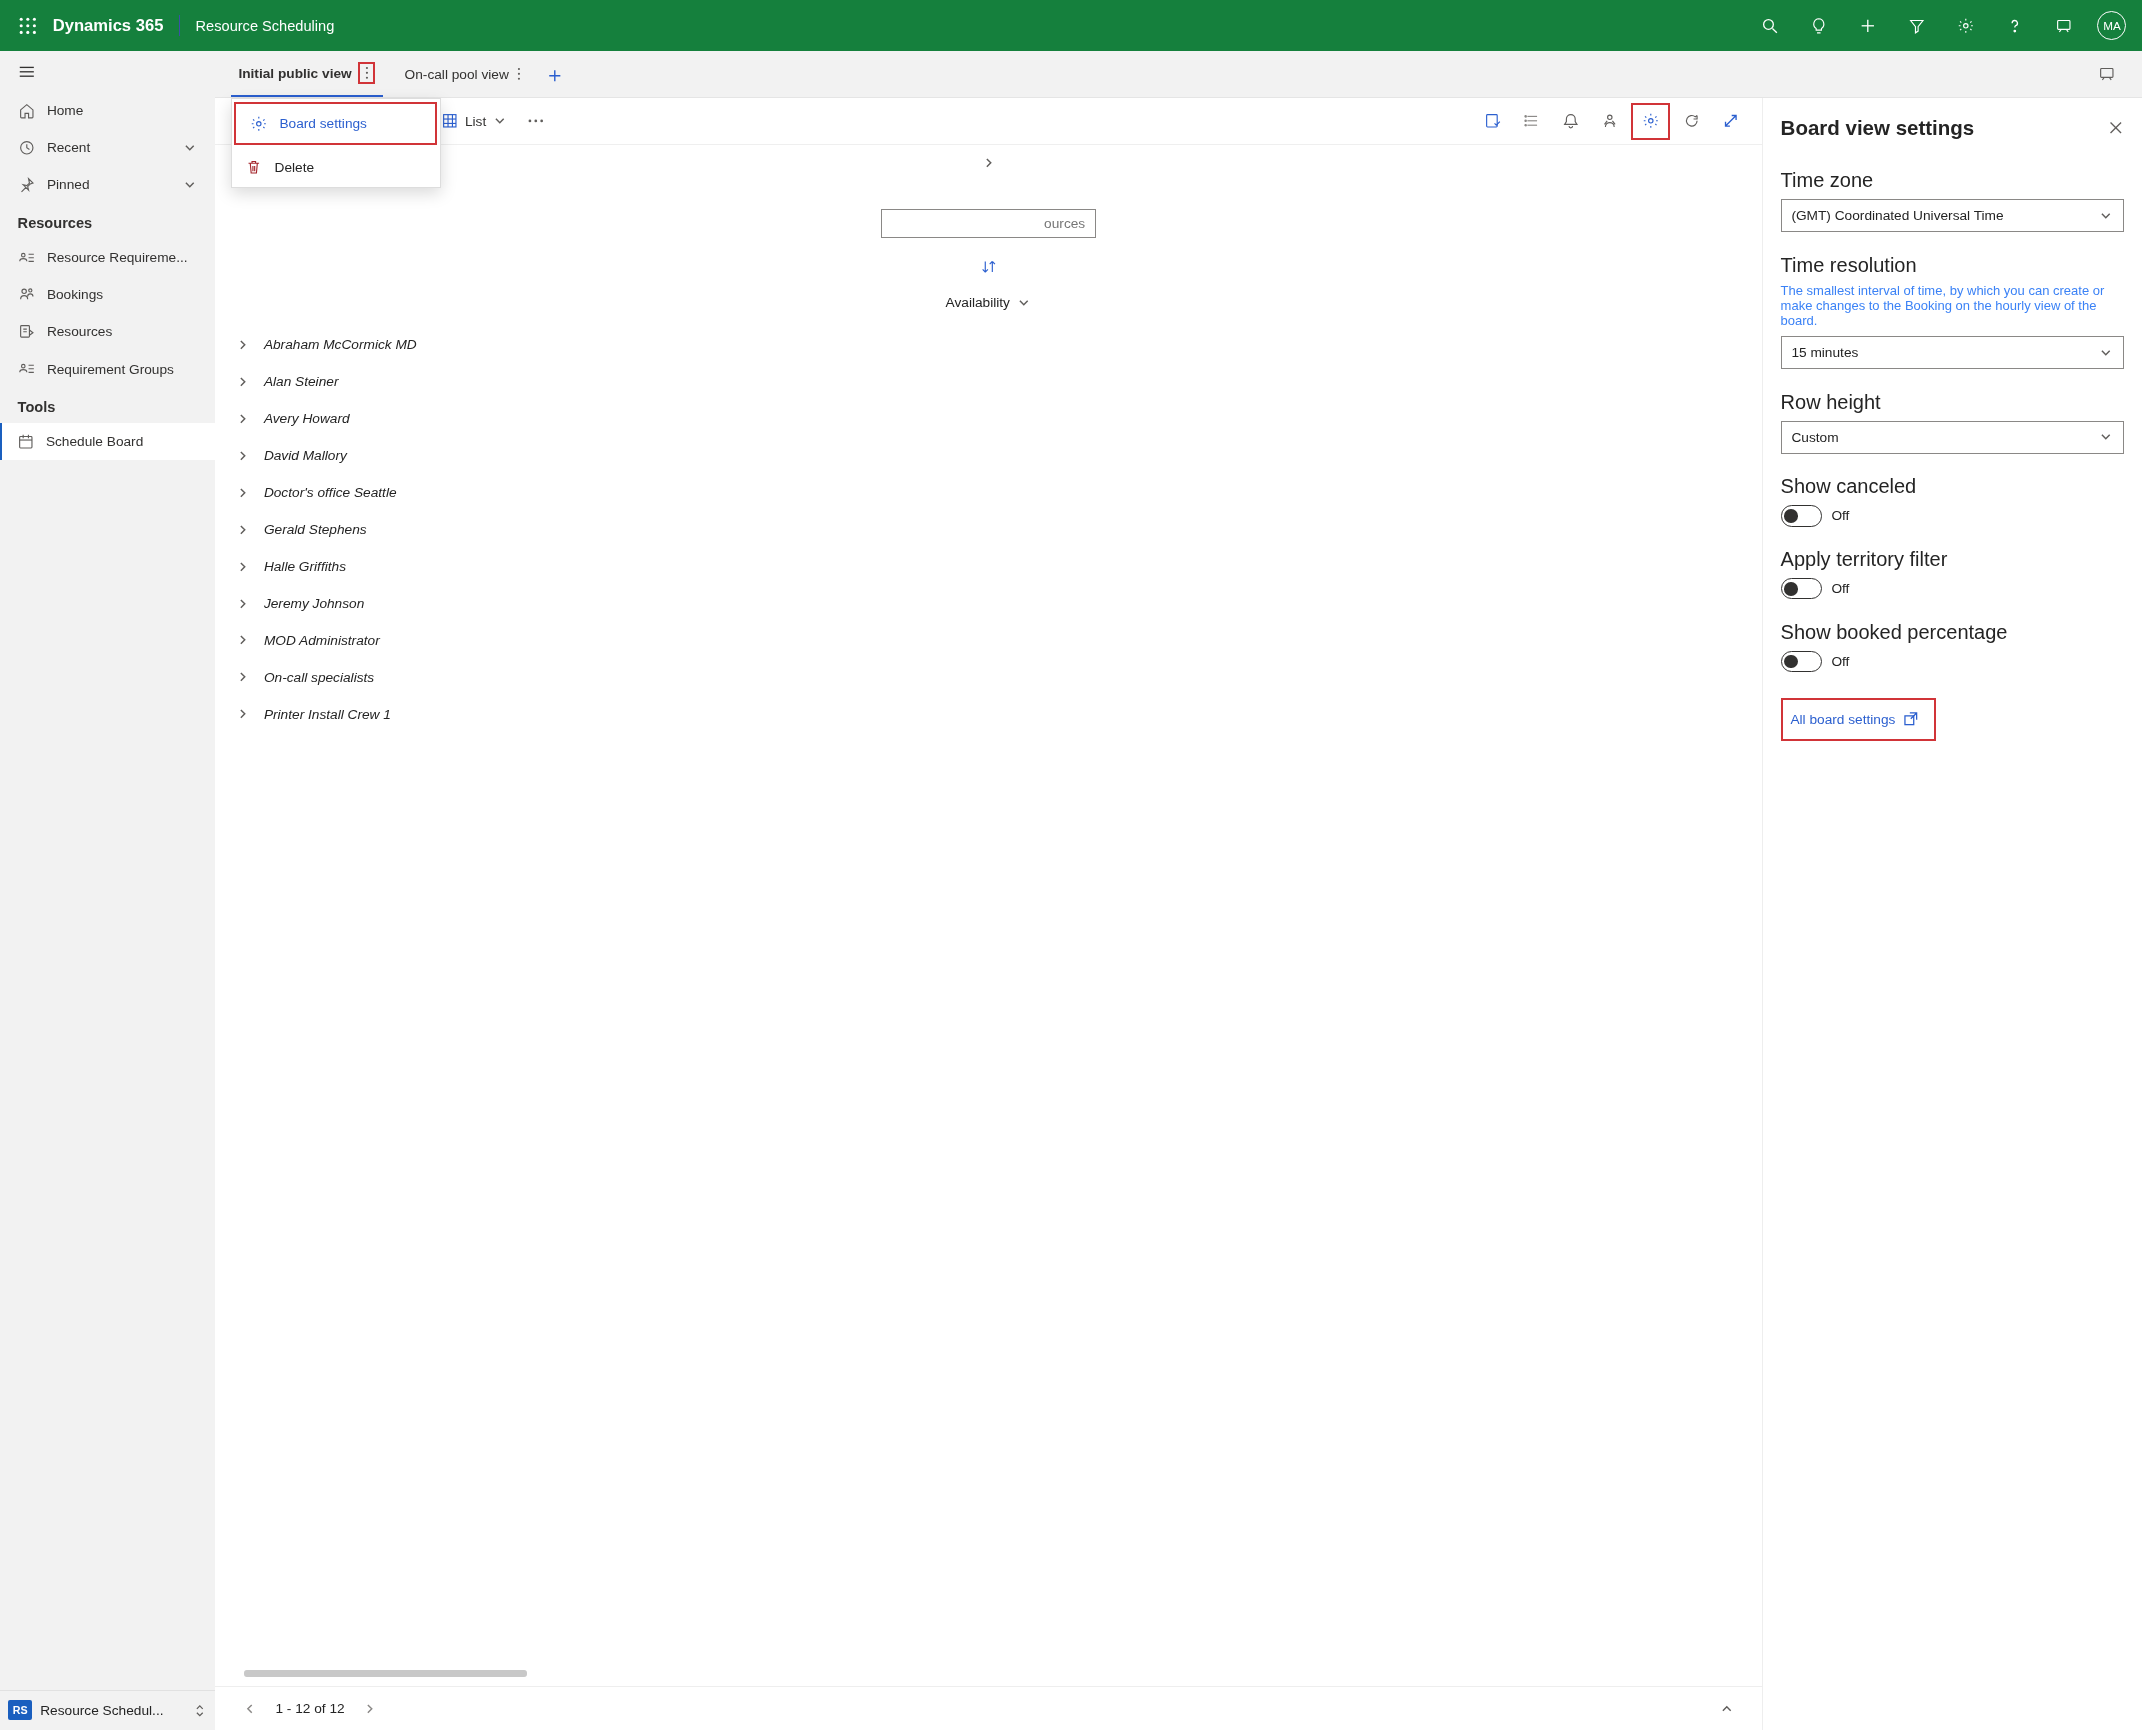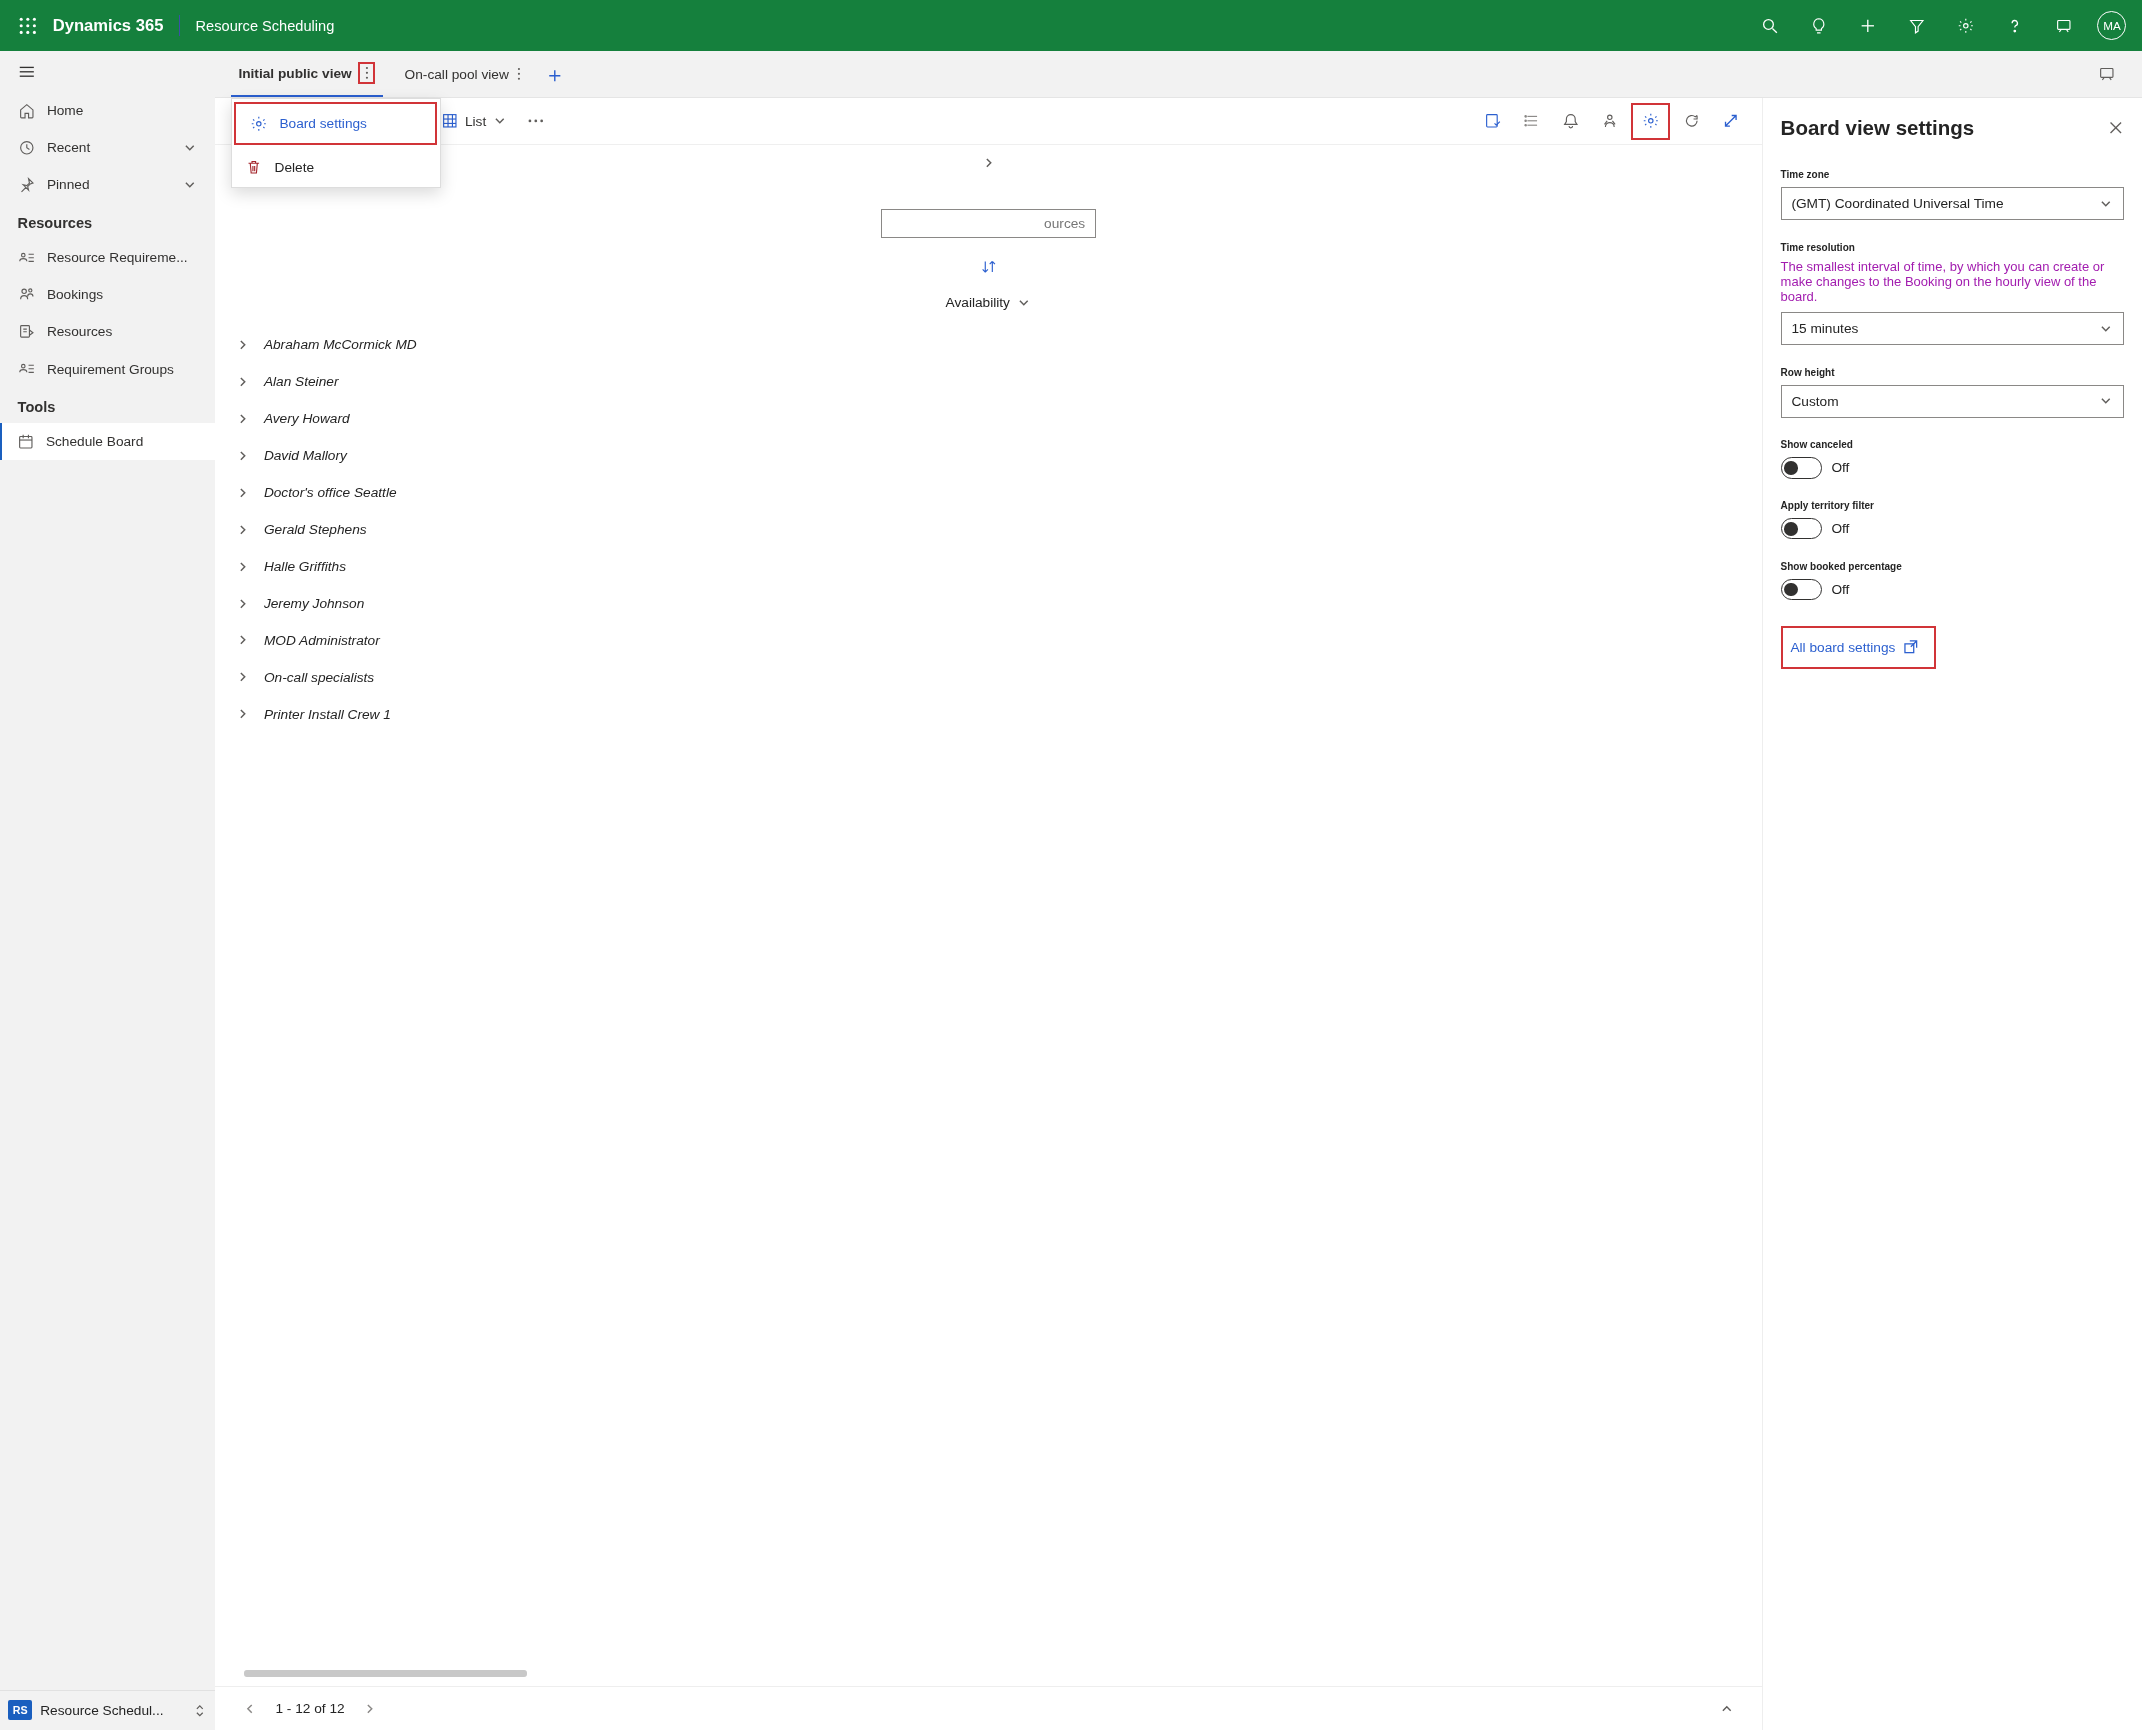--- a/index.html
+++ b/index.html
@@ -76,22 +76,22 @@
   .pagination { display: flex; align-items: center; gap: 13.7px; padding: 9.8px 23.4px; border-top: 1px solid #eee; }
   .pagination .spacer { flex: 1; }
   .pager-btn { color: #8a8886; padding: 3.9px; }
   
   
   .settings-panel { width: 380px; border-left: 1px solid #eee; background: #fff; display: flex; flex-direction: column; gap: 8px; }
   .panel-header { display: flex; align-items: center; padding: 17.6px 17.6px 13.7px; }
   .panel-header h2 { font-size: 20.5px; font-weight: 600; flex: 1; }
   .panel-body { padding: 7.8px 17.6px; overflow: auto; flex: 1; }
   .field-group { margin-bottom: 21.5px; }
-  .field-label { font-weight: 700; font-size: 10px; margin-bottom: 6.8px; display: block; }
-  .field-help { color: #a21caf; font-size: 13px; margin-bottom: 7.8px; }
+  .field-label { font-weight: 400; font-size: 20px; margin-bottom: 6.8px; display: block; }
+  .field-help { color: #3b82f6; font-size: 13px; margin-bottom: 7.8px; }
   .select-box { border: 1px solid #8a8886; padding: 7.8px 9.8px; display: flex; align-items: center; cursor: pointer; }
   .select-box .chev-down { margin-left: auto; color: #605e5c; }
   .toggle-row { display: flex; align-items: center; gap: 9.8px; margin-top:5.9px; }
   .toggle { width: 41px; height: 21.5px; border-radius: 10.7px; border: 1px solid #323130; position: relative; cursor: pointer; }
   .toggle-knob { width: 13.7px; height: 13.7px; border-radius: 50%; background: #323130; position: absolute; top: 2.9px; left: 2.9px; }
   .all-settings-link { display: inline-flex; align-items: center; gap: 7.8px; color: #2b5fcf; cursor: pointer; padding: 9.8px 7.8px; }
   .all-settings-box { border: 2px solid #d13438; display: inline-block; margin-top: 3.9px; padding: 2px 7.8px 2px 0; }
   
   svg { display: block; }
   .icon16 { width: 15.6px; height: 15.6px; }

